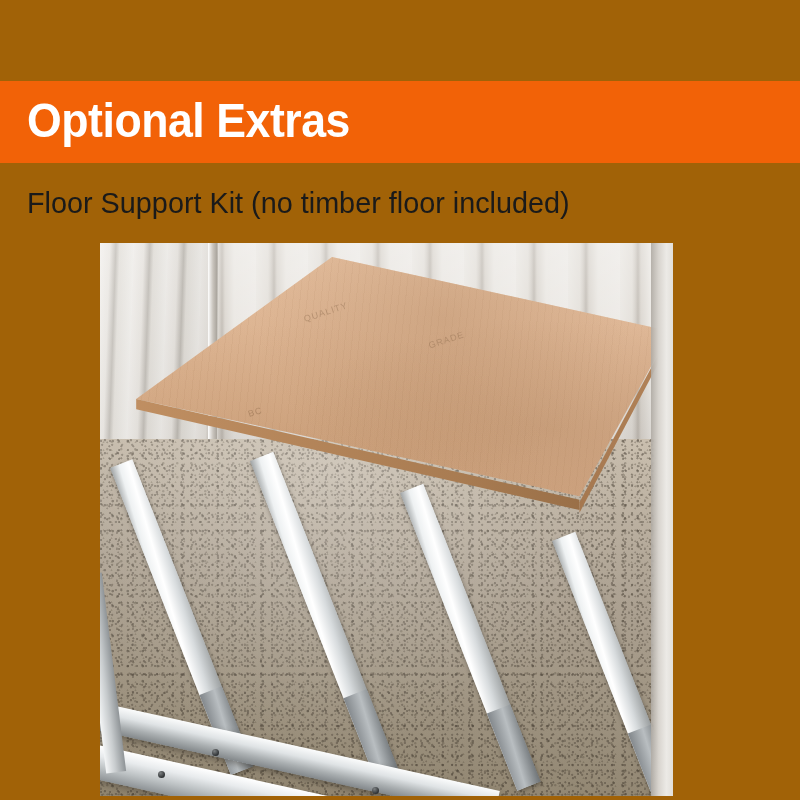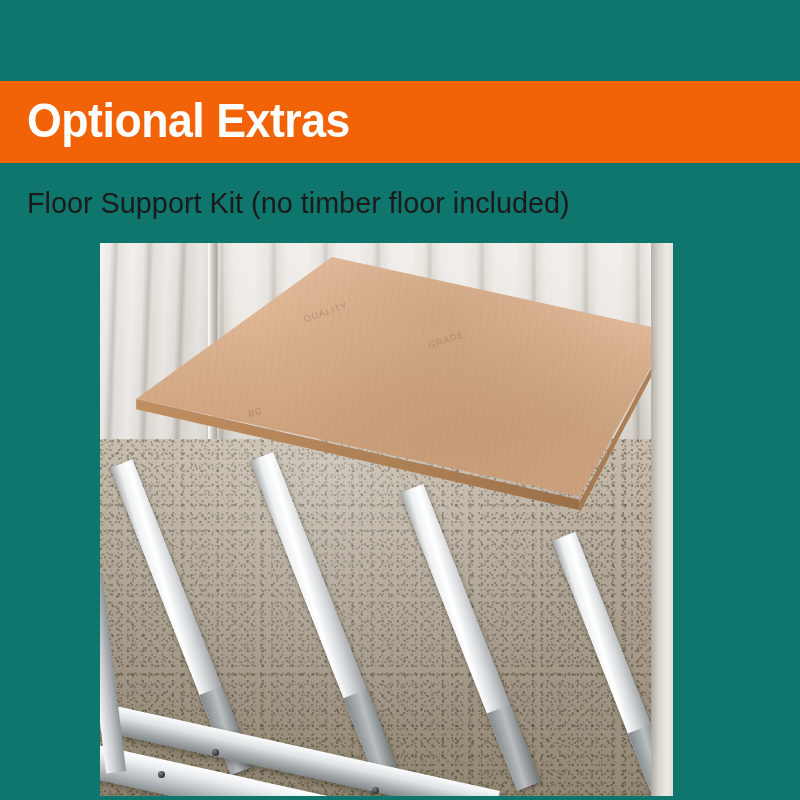--- a/index.html
+++ b/index.html
@@ -12,21 +12,21 @@
     width: 800px;
     height: 800px;
     overflow: hidden;
     font-family: "Liberation Sans", sans-serif;
     position: relative;
   }
 
   #page {
     position: absolute;
     inset: 0;
-    background: #0f766e;
+    background: #a16207;
   }
 
   
   .header-band {
     position: absolute;
     left: 0;
     top: 81px;
     width: 800px;
     height: 82px;
     background: #f26207;

